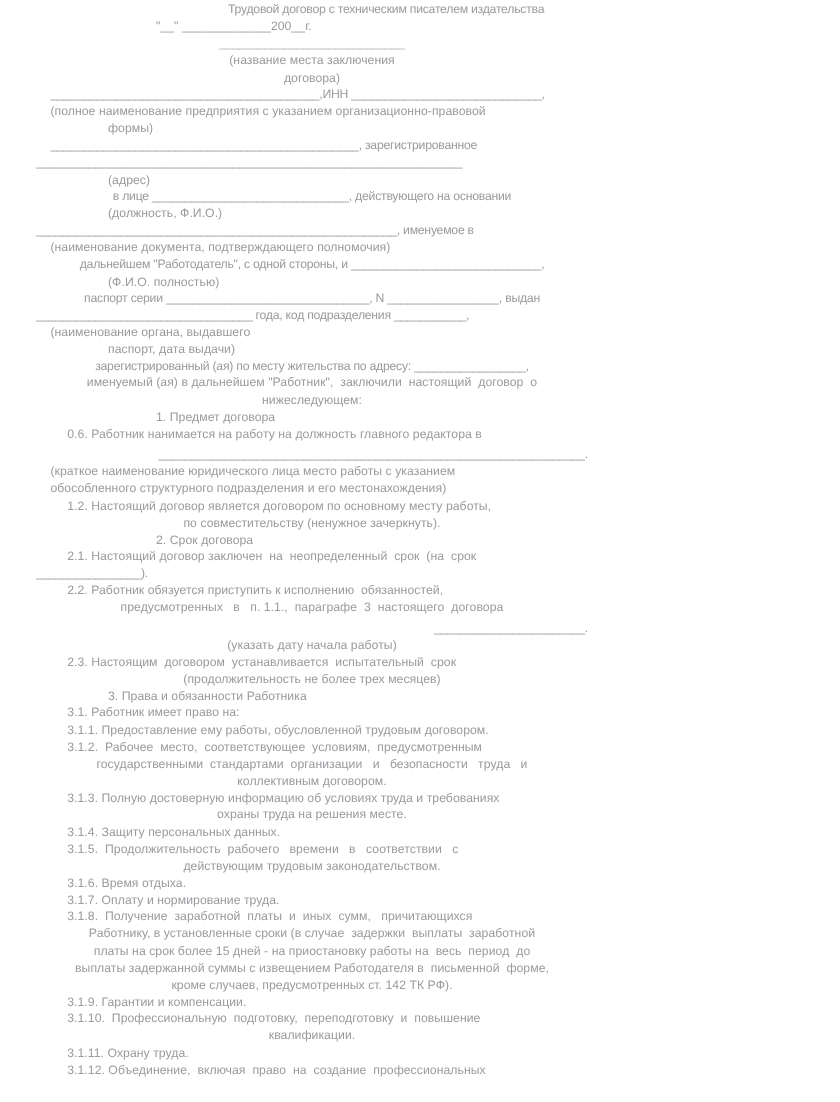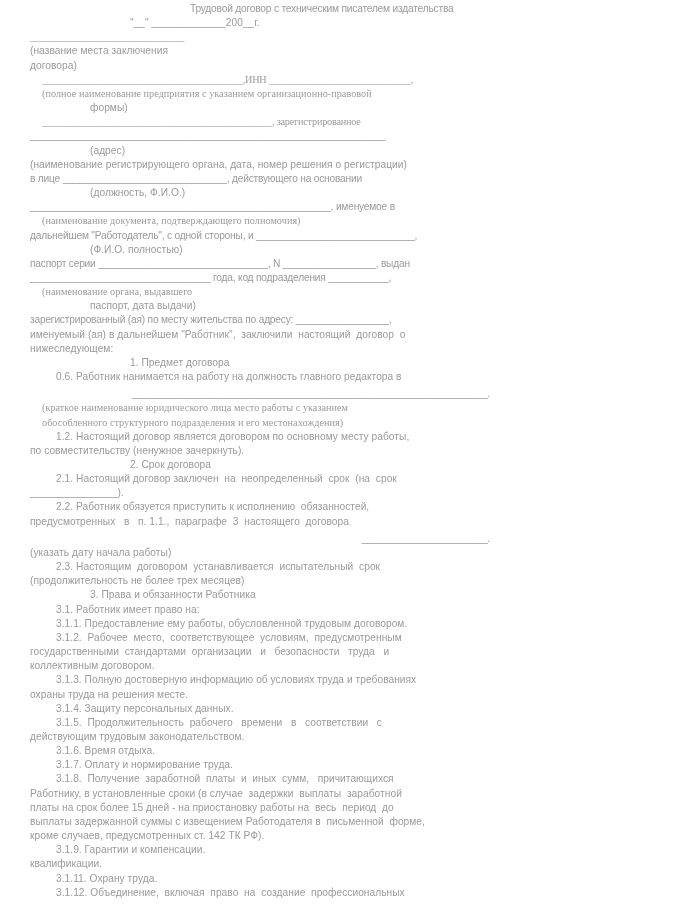--- a/index.html
+++ b/index.html
@@ -34,28 +34,27 @@
     letter-spacing: 0.04px;
   }
 
   
   .ln {
     display: block;
     white-space: pre-wrap;
     word-spacing: normal;
   }
   .ln.left {
-    text-align: left;
+    text-align: center;
   }
   .ln.indent {
     text-indent: 26px;
   }
   .ln.indent-sm {
     text-indent: 12px;
-    font-family: Liberation Serif, serif;
   }
   .ln.indent-lg {
     text-indent: 60px;
   }
   .ln.indent-xl {
     text-indent: 100px;
   }
   .ln.indent-title {
     text-indent: 160px;
   }
@@ -84,21 +83,20 @@
     <span class="ln left">договора)</span>
 
     <span class="ln indent-sm tight">_________________________________________,ИНН _____________________________,</span>
     <span class="ln indent-sm">(полное наименование предприятия с указанием организационно-правовой</span>
     <span class="ln indent-lg">формы)</span>
 
     <span class="ln indent-sm tight">_______________________________________________, зарегистрированное</span>
     <span class="ln tight">_________________________________________________________________</span>
 
     <span class="ln indent-lg">(адрес)</span>
-    <span class="ln left">(наименование регистрирующего органа, дата, номер решения о регистрации)</span>
 
     <span class="ln left tight">в лице ______________________________, действующего на основании</span>
     <span class="ln indent-lg">(должность, Ф.И.О.)</span>
 
     <span class="ln tight">_______________________________________________________, именуемое в</span>
     <span class="ln indent-sm">(наименование документа, подтверждающего полномочия)</span>
 
     <span class="ln left tight">дальнейшем "Работодатель", с одной стороны, и _____________________________,</span>
     <span class="ln indent-lg">(Ф.И.О. полностью)</span>
 
@@ -150,20 +148,21 @@
     <span class="ln indent">3.1.7. Оплату и нормирование труда.</span>
 
     <span class="ln indent">3.1.8.  Получение  заработной  платы  и  иных  сумм,   причитающихся</span>
     <span class="ln left">Работнику, в установленные сроки (в случае  задержки  выплаты  заработной</span>
     <span class="ln left">платы на срок более 15 дней - на приостановку работы на  весь  период  до</span>
     <span class="ln left">выплаты задержанной суммы с извещением Работодателя в  письменной  форме,</span>
     <span class="ln left">кроме случаев, предусмотренных ст. 142 ТК РФ).</span>
 
     <span class="ln indent">3.1.9. Гарантии и компенсации.</span>
 
+    <span class="ln indent">3.1.10.  Профессиональную  подготовку,  переподготовку  и  повышение</span>
     <span class="ln left">квалификации.</span>
 
     <span class="ln indent">3.1.11. Охрану труда.</span>
 
     <span class="ln indent">3.1.12. Объединение,  включая  право  на  создание  профессиональных</span>
 
   </div>
 </div>
 
 </body></html>

